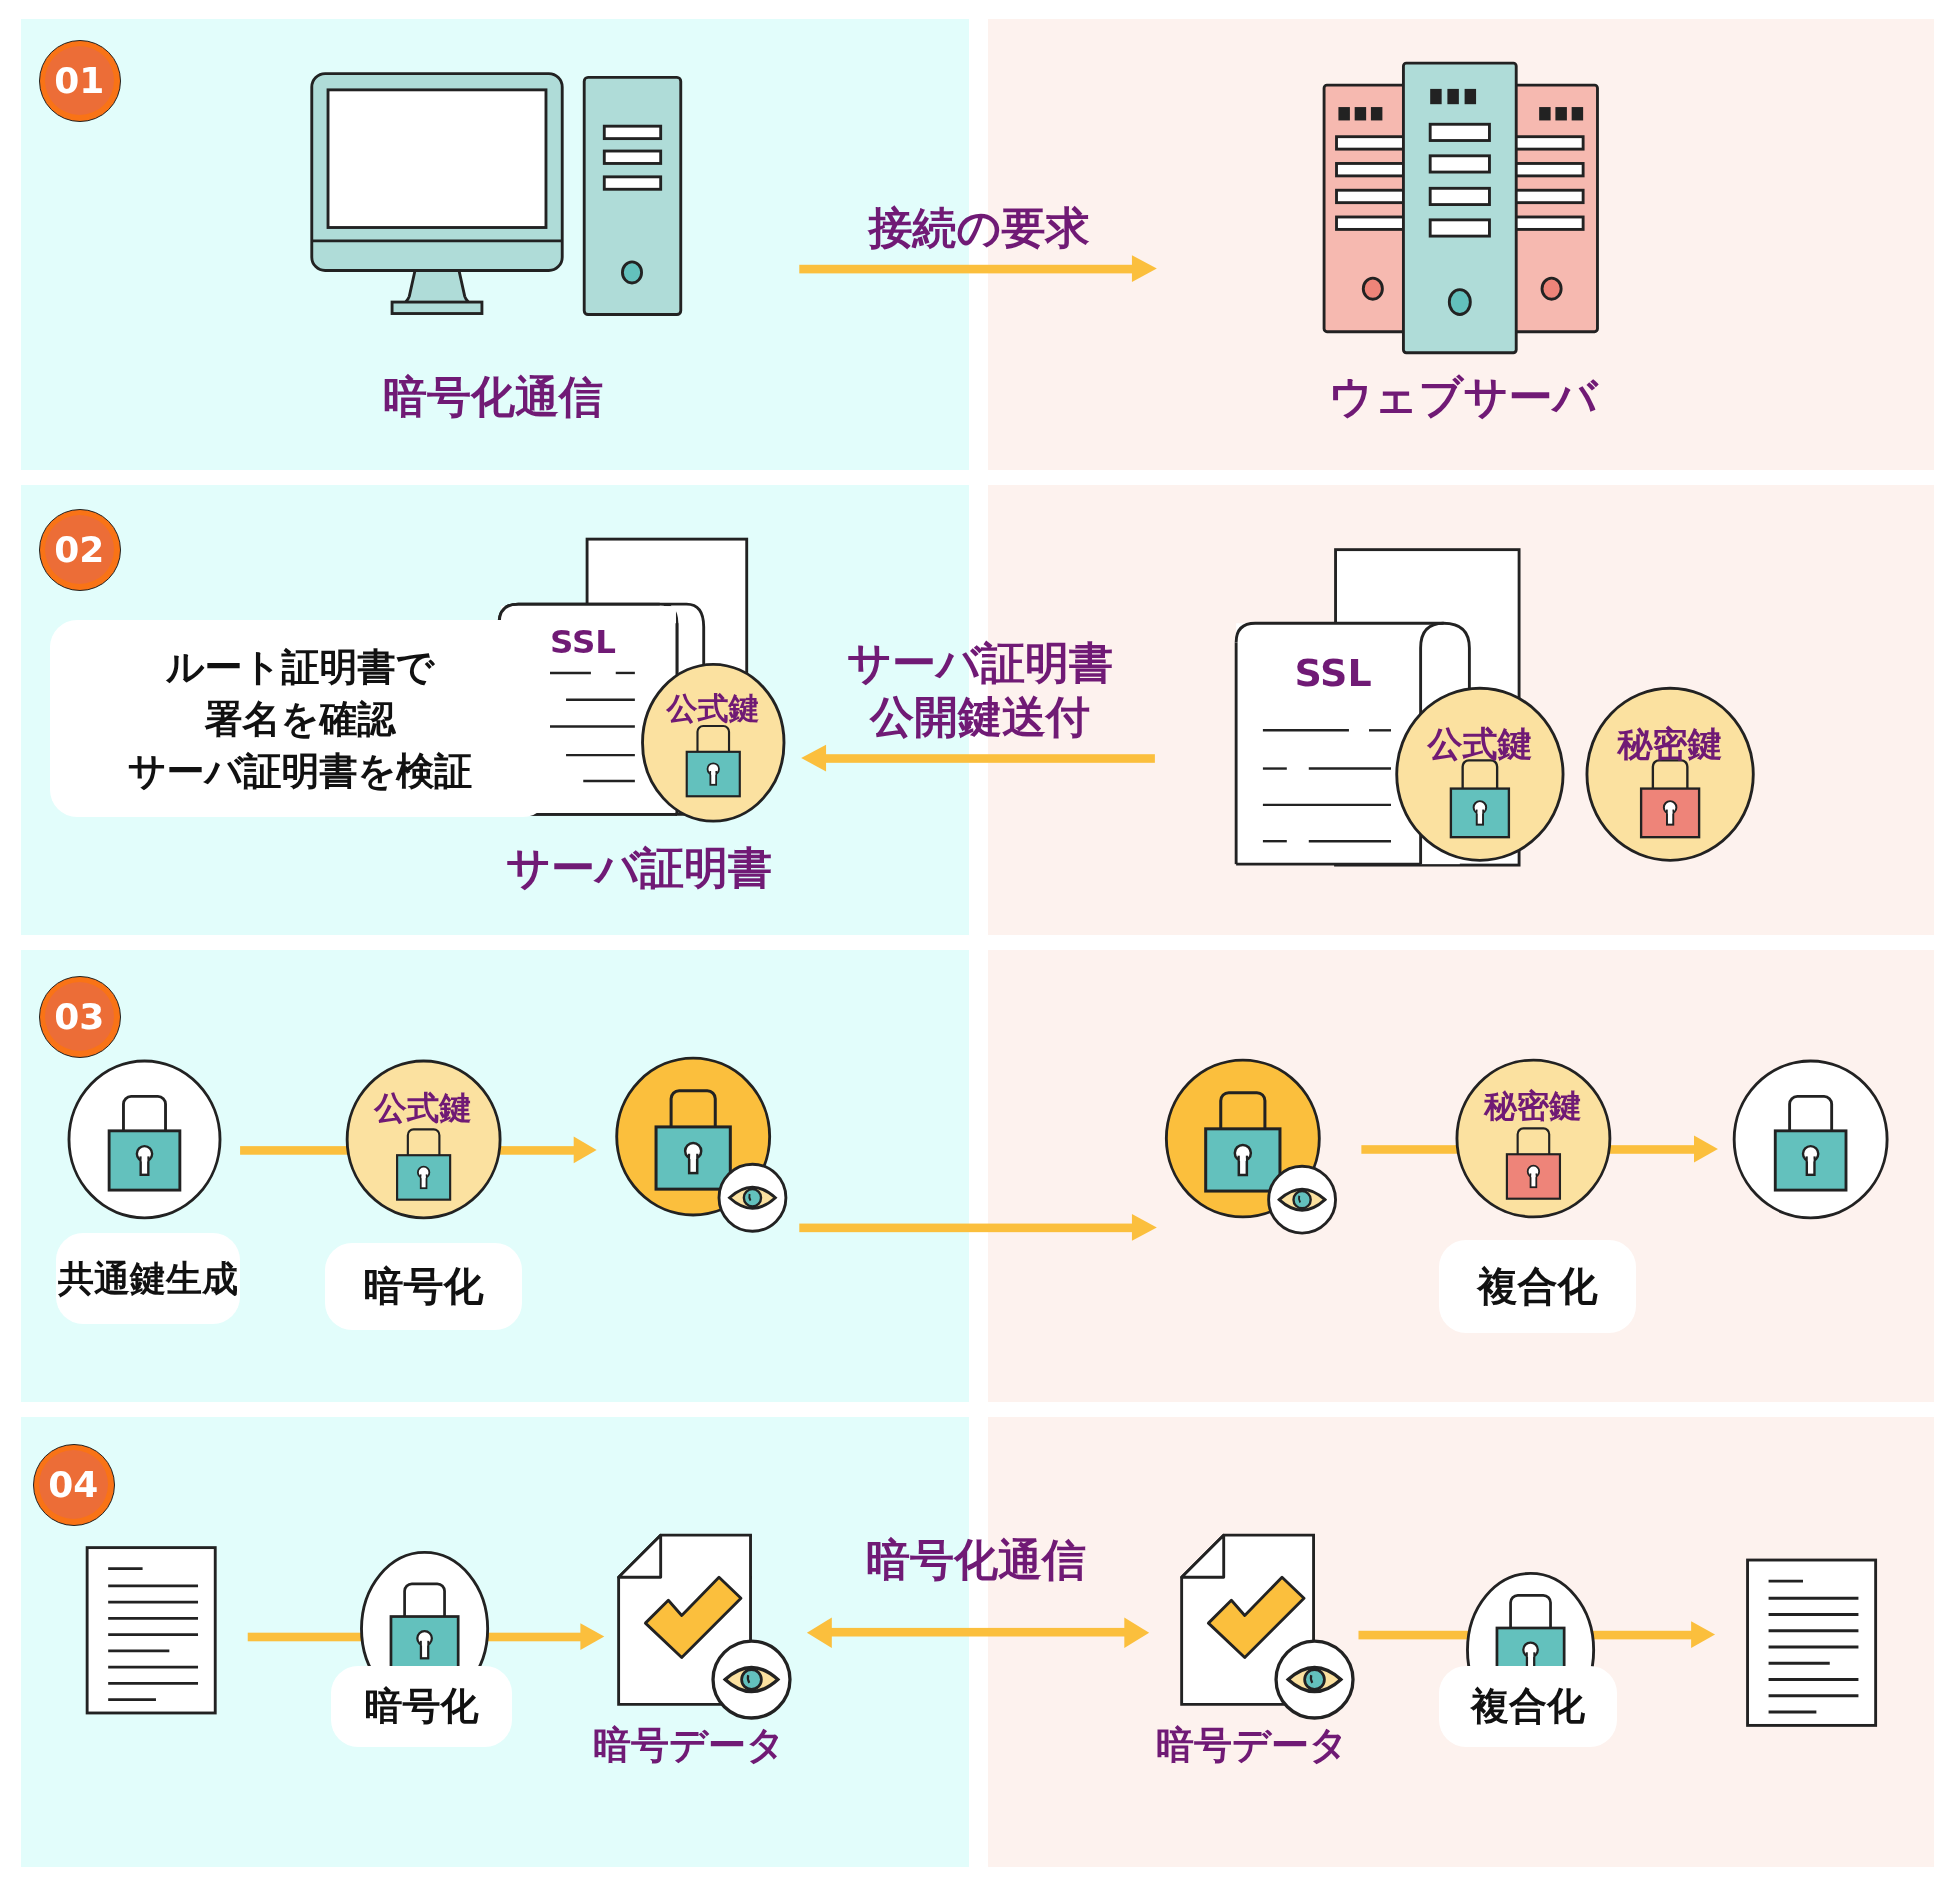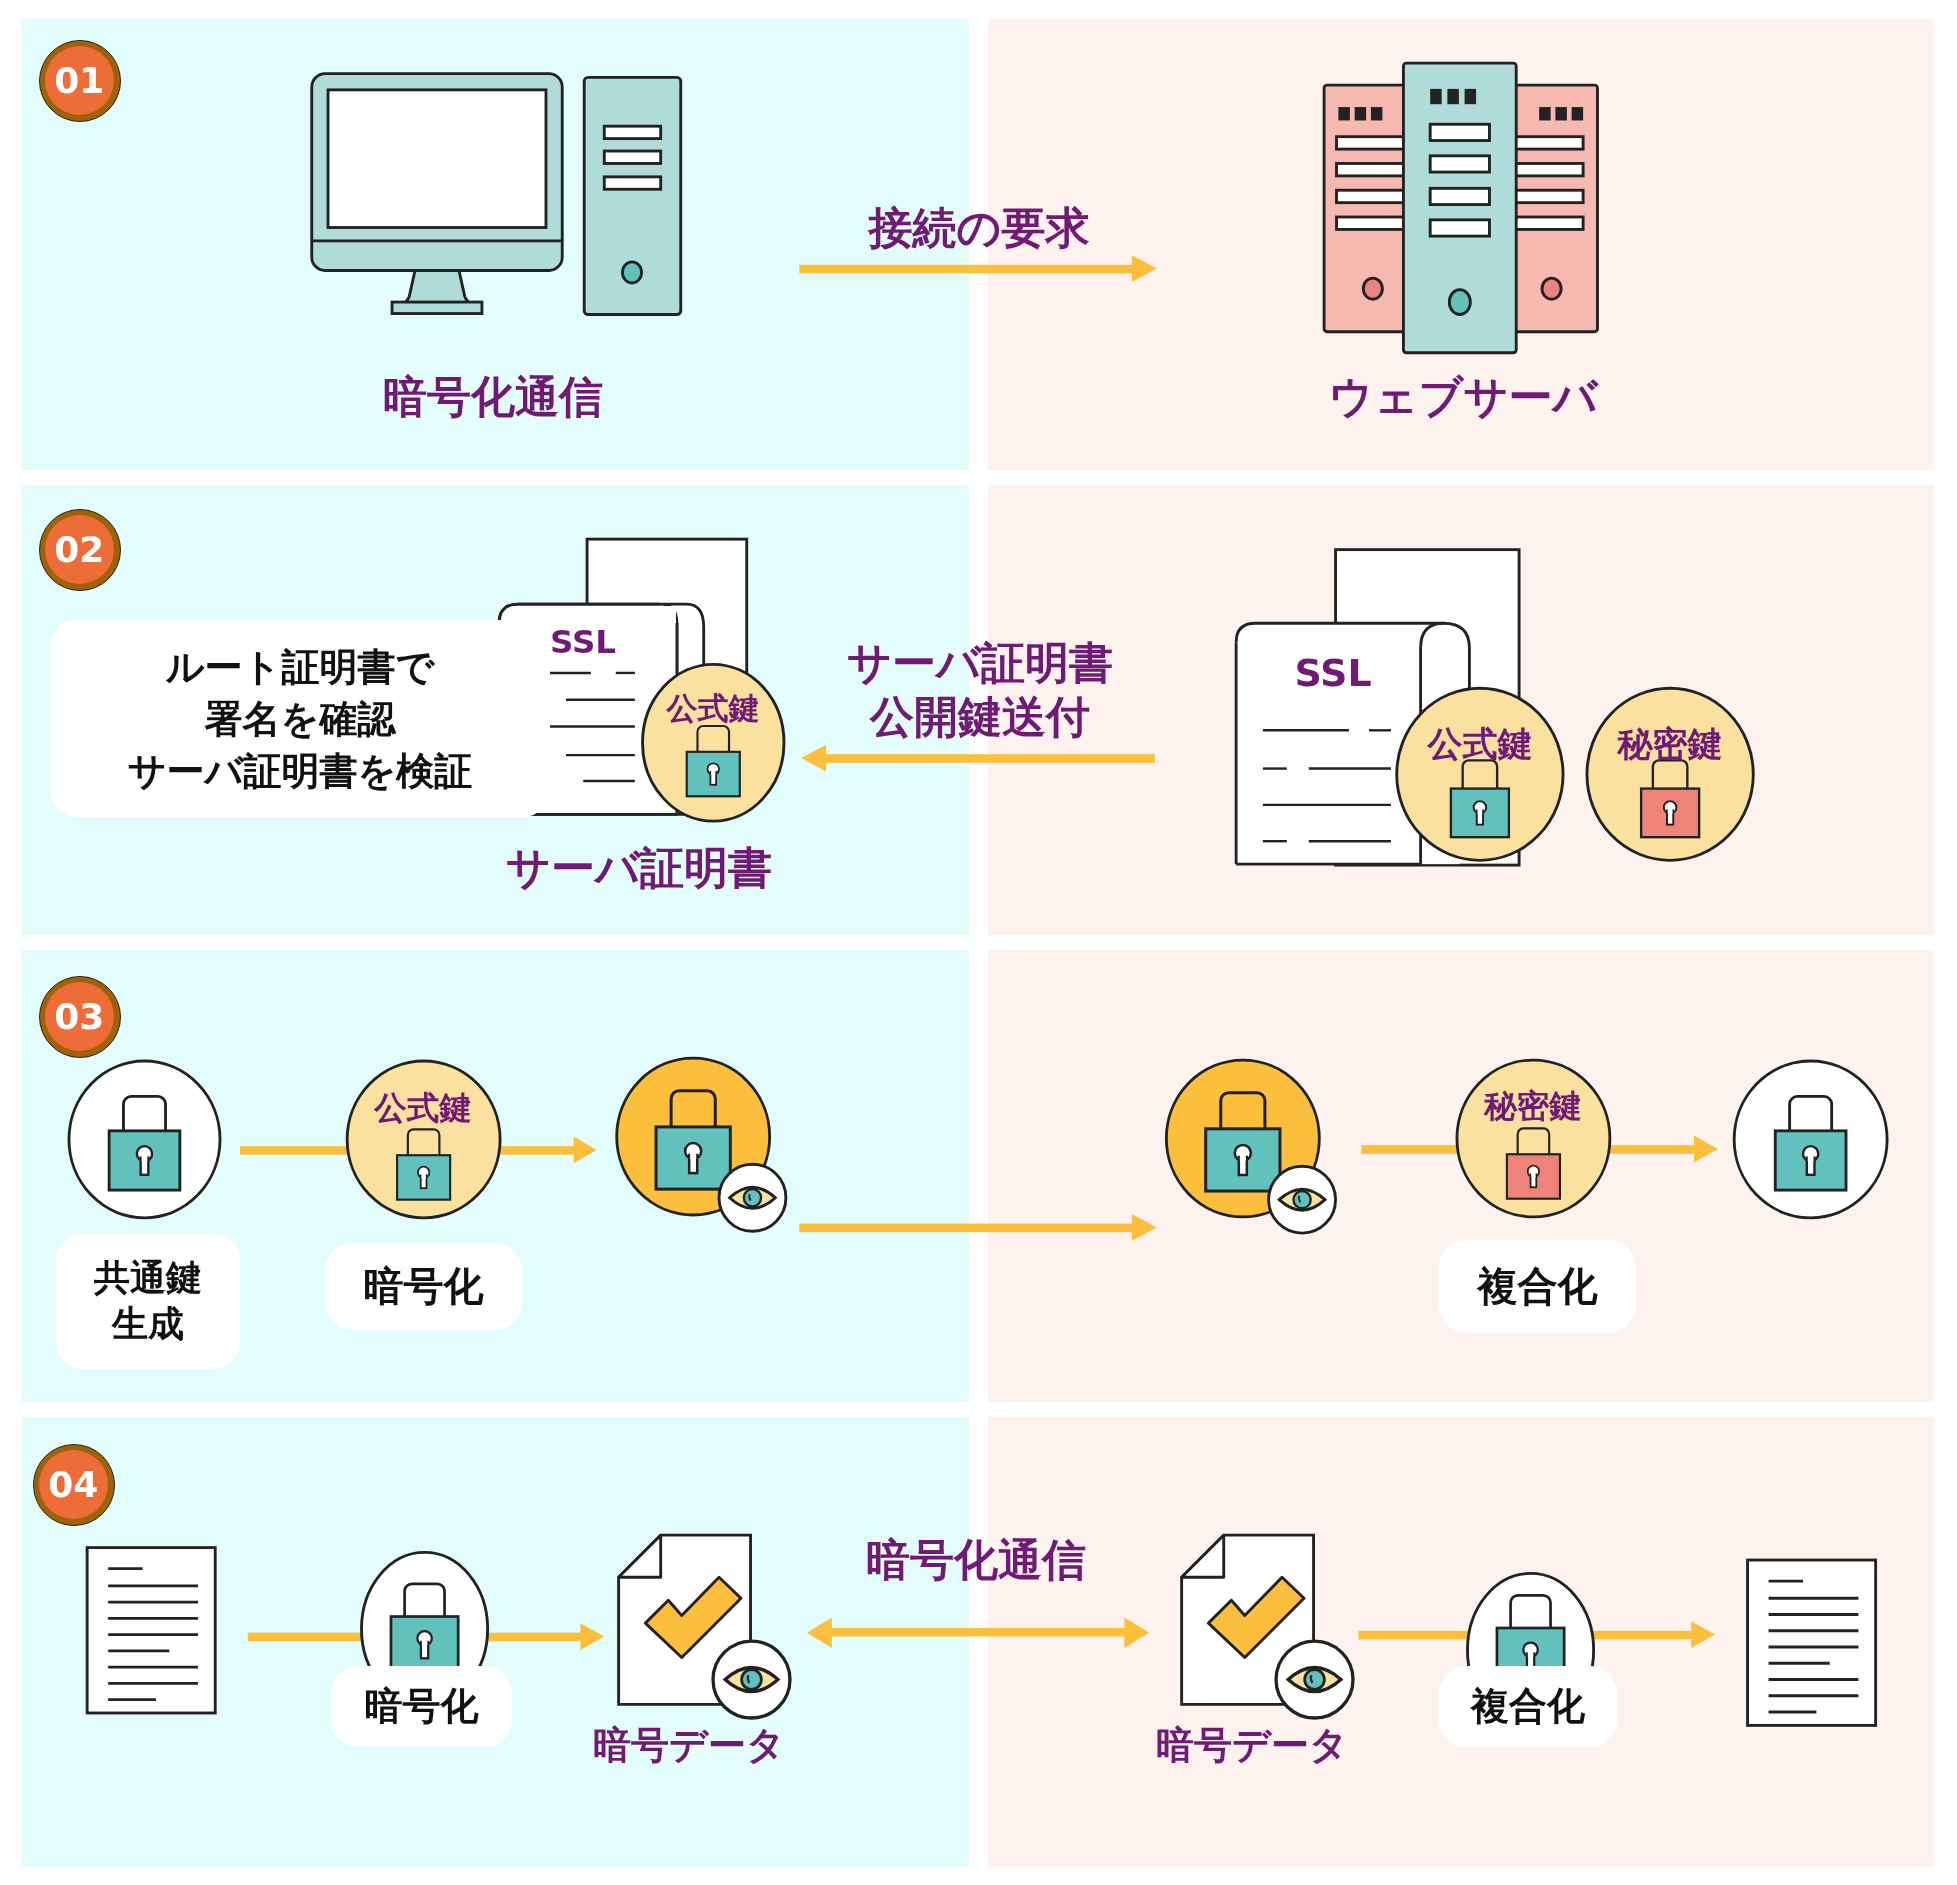--- a/index.html
+++ b/index.html
@@ -5,21 +5,21 @@
   html,body{margin:0;padding:0;background:#ffffff;}
   #canvas{position:relative;width:1958px;height:1886px;overflow:hidden;background:#ffffff;
     font-family:"DejaVu Sans","Liberation Sans",sans-serif;}
   .panel{position:absolute;}
   .panel.left{background:#e2fdfb;left:21px;width:948px;}
   .panel.right{background:#fdf2ee;left:988px;width:946px;}
   .r1{top:19px;height:451px;}
   .r2{top:485px;height:450px;}
   .r3{top:950px;height:452px;}
   .r4{top:1417px;height:450px;}
-  .badge{position:absolute;width:82px;height:82px;border-radius:50%;border:1.9px solid #222;background:#a16207;box-sizing:border-box;}
+  .badge{position:absolute;width:82px;height:82px;border-radius:50%;border:1.9px solid #222;background:#f97316;box-sizing:border-box;}
   .badge .in{position:absolute;left:4.8px;top:4.8px;width:69px;height:69px;border-radius:50%;background:#ec6d37;
     color:#fff;font-weight:bold;font-size:36px;line-height:69px;text-align:center;}
   .lbl{position:absolute;font-weight:bold;color:#701a75;text-align:center;white-space:nowrap;transform:translate(-50%,-50%);}
   .big{font-size:44px;line-height:54px;}
   .mid{font-size:40px;line-height:50px;}
   .box{position:absolute;background:#fff;border-radius:27px;display:flex;align-items:center;justify-content:center;
     text-align:center;font-weight:bold;color:#111;}
   .box span{display:block;}
   svg.ill{position:absolute;left:0;top:0;}
   .multiline span{display:block;}
@@ -267,21 +267,21 @@
       <use href="#docLines" transform="translate(1828,1632)"></use>
     </g>
   </svg>
 
   <div class="box multiline" style="left:50px;top:620px;width:500px;height:197px;font-size:38px;line-height:52px;flex-direction:column;">
     <span>ルート証明書で</span>
     <span>署名を確認</span>
     <span>サーバ証明書を検証</span>
   </div>
 
-  <div class="box" style="left:56px;top:1233px;width:184px;height:136px;font-size:36px;line-height:46px;flex-direction:column;">
+  <div class="box" style="left:56px;top:1233px;width:184px;height:91px;font-size:36px;line-height:46px;flex-direction:row;">
     <span>共通鍵</span>
     <span>生成</span>
   </div>
   <div class="box" style="left:325px;top:1243px;width:197px;height:87px;font-size:40px;">
     <span>暗号化</span>
   </div>
   <div class="box" style="left:1439px;top:1240px;width:197px;height:93px;font-size:40px;">
     <span>複合化</span>
   </div>
 

